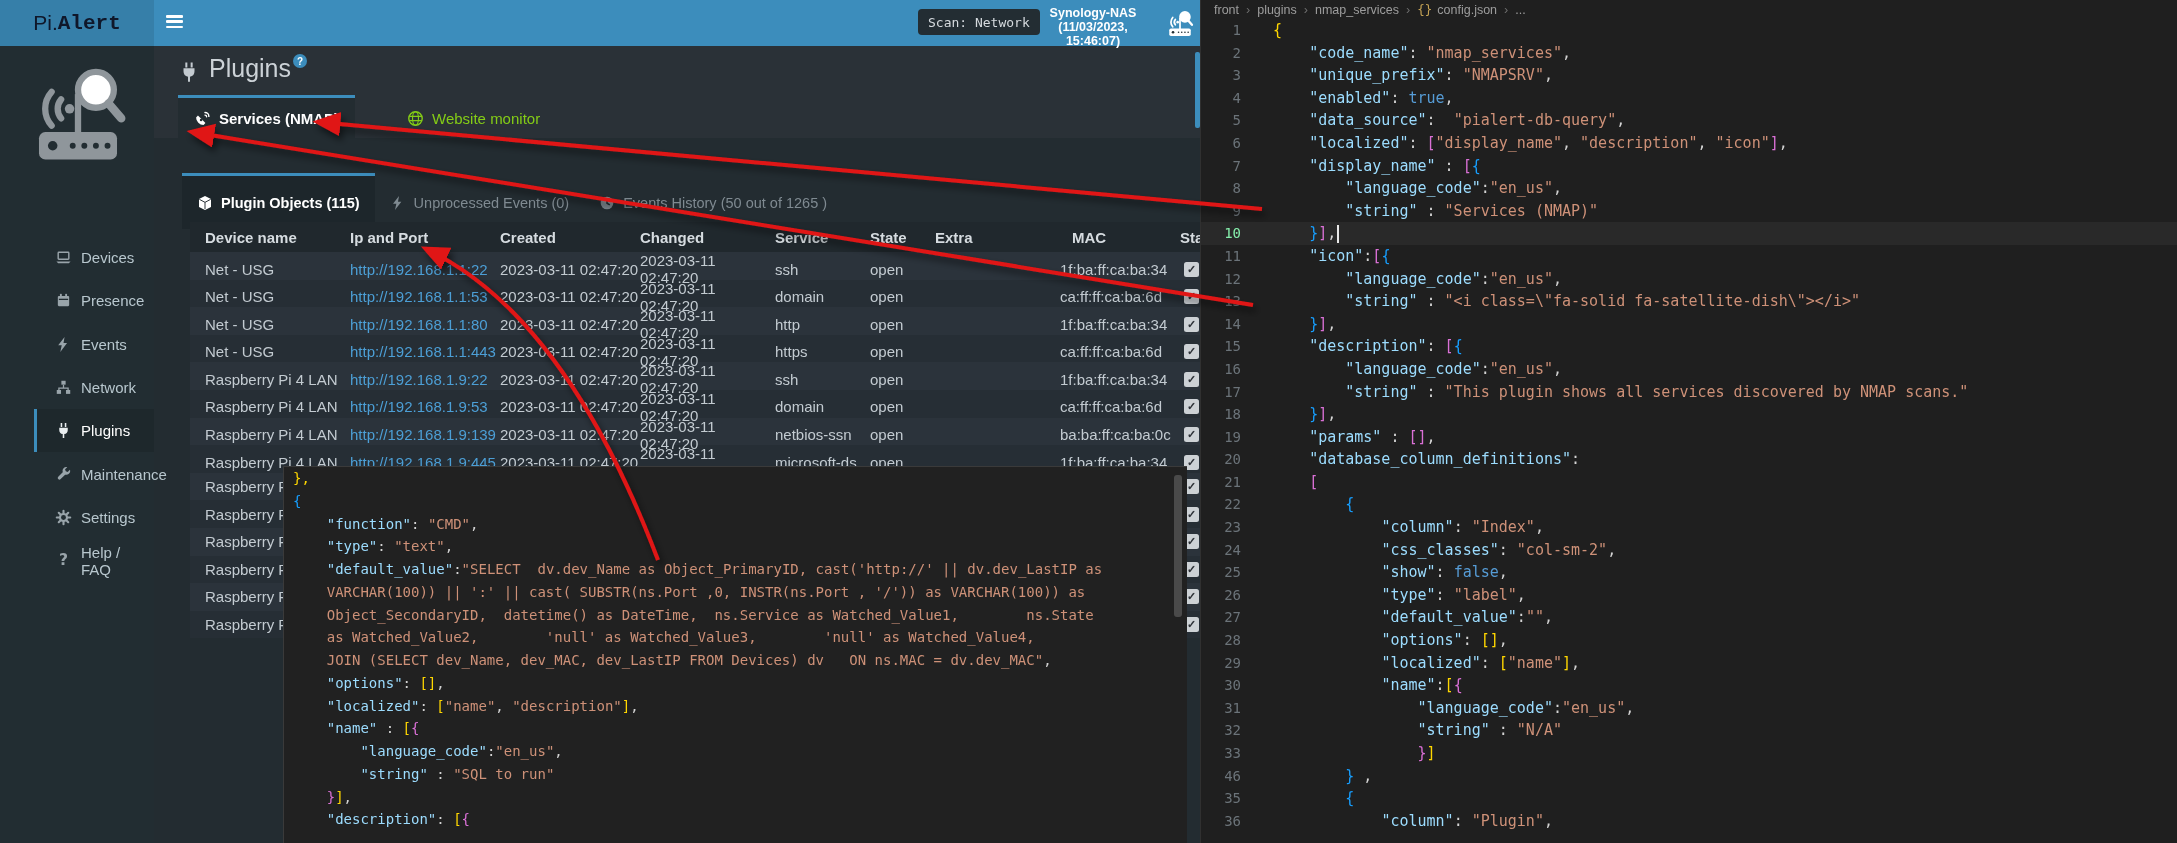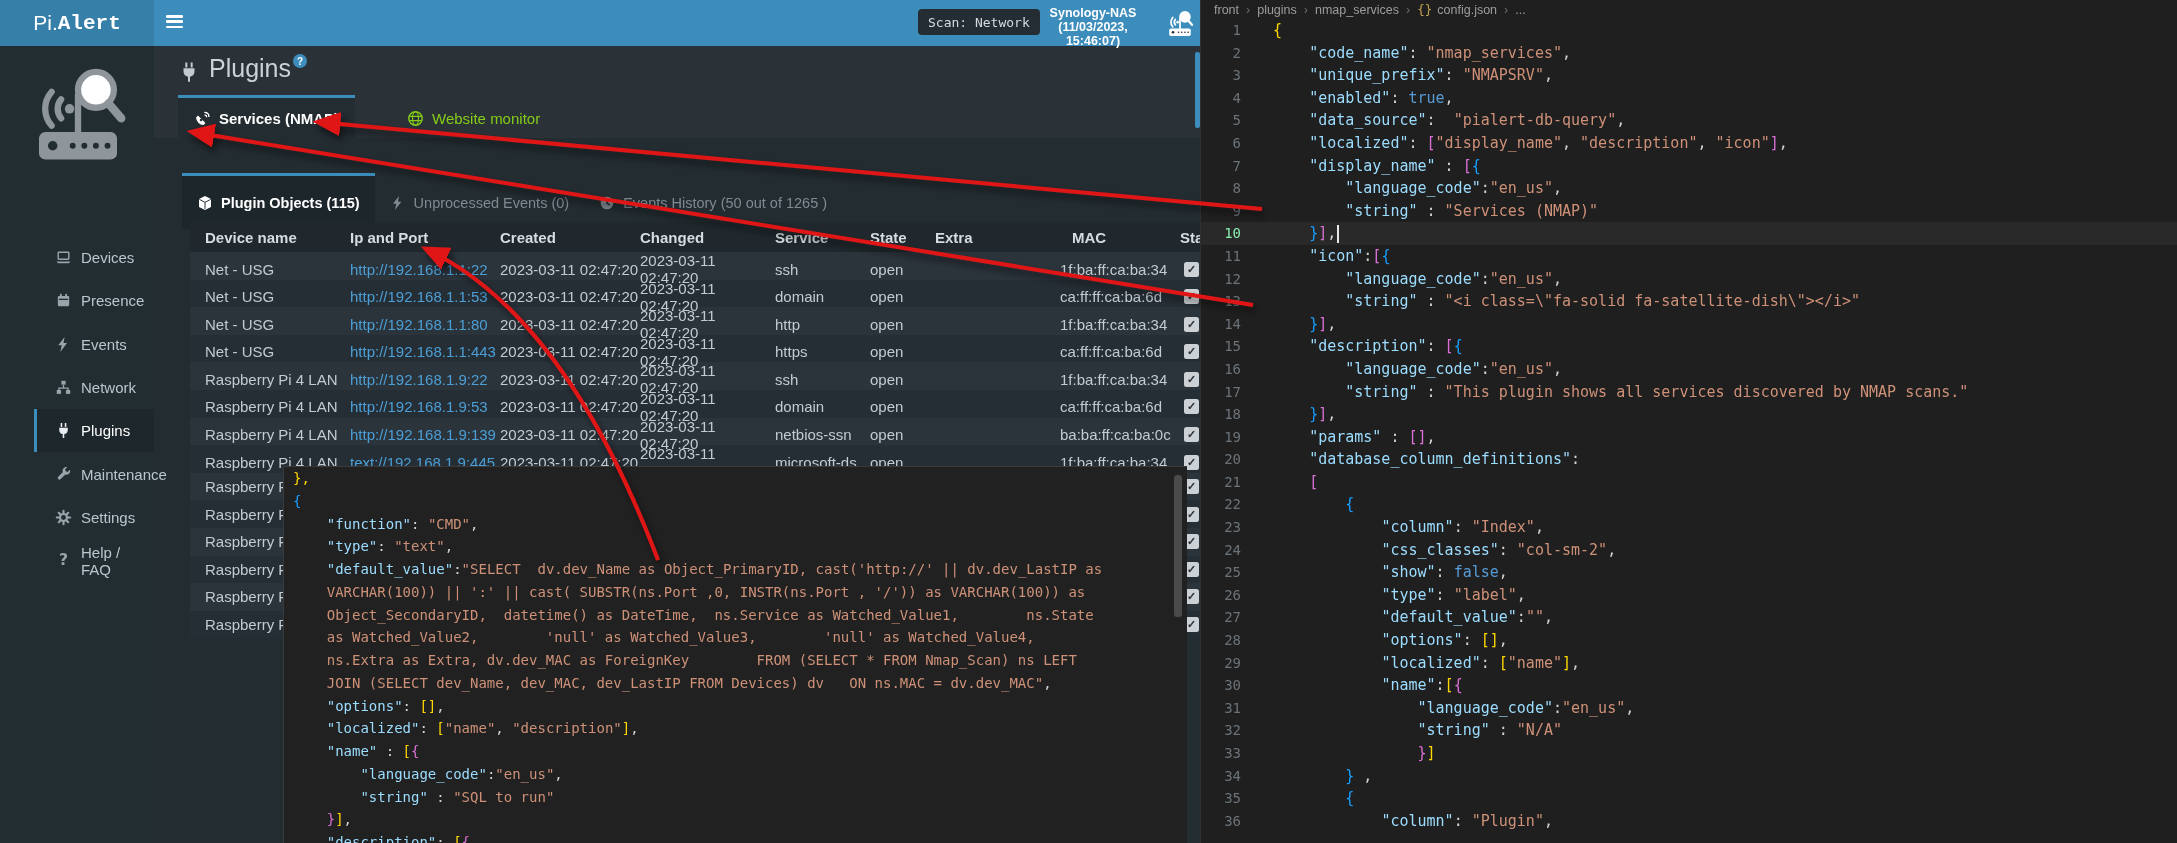--- a/index.html
+++ b/index.html
@@ -1,21 +1,21 @@
 <!DOCTYPE html>
 <html><head>
 <meta charset="utf-8">
 <style>
   html,body{margin:0;padding:0;background:#111;}
   #screen{position:relative;width:2177px;height:843px;overflow:hidden;
     font-family:"Liberation Sans",sans-serif;background:#2a3137;}
   
   .app-header{position:absolute;left:0;top:0;width:1200px;height:46px;background:#3c8dbc;z-index:2;}
   .logo-box{position:absolute;left:0;top:0;width:154px;height:46px;background:#367fa9;
-    color:#ffffff;display:flex;align-items:center;justify-content:center;font-size:21px;}
+    color:#0f172a;display:flex;align-items:center;justify-content:center;font-size:21px;}
   .logo-box b{font-weight:700;font-family:Liberation Mono, monospace;}
   .hamburger{position:absolute;left:166px;top:15px;width:17px;height:15px;cursor:pointer;}
   .hamburger span{display:block;height:2.6px;background:#fff;margin-bottom:2.8px;border-radius:1px;}
   .scan-badge{position:absolute;left:918px;top:9px;height:26px;padding:0 10px;border-radius:4px;
     background:#232d33;color:#d6dbdf;font-family:"DejaVu Sans Mono",monospace;font-size:13px;
     display:flex;align-items:center;}
   .nas-info{position:absolute;left:1032px;top:6px;width:122px;color:#fff;font-size:12.5px;
     font-weight:700;text-align:center;line-height:14px;}
   .mini-logo{position:absolute;left:1164px;top:7px;width:32px;height:32px;color:#fff;}
   
@@ -426,21 +426,21 @@
       <div class="c5">open</div>
       <div class="c6"></div>
       <div class="c7">ba:ba:ff:ca:ba:0c</div>
       <div class="c8">
               <span class="cb">✓</span>
             </div>
     </div>
 
     <div class="trow">
       <div class="c0">Raspberry Pi 4 LAN</div>
-      <div class="c1"><a>text://192.168.1.9:445</a></div>
+      <div class="c1"><a>http://192.168.1.9:445</a></div>
       <div class="c2">2023-03-11 02:47:20</div>
       <div class="c3">2023-03-11 02:47:20</div>
       <div class="c4">microsoft-ds</div>
       <div class="c5">open</div>
       <div class="c6"></div>
       <div class="c7">1f:ba:ff:ca:ba:34</div>
       <div class="c8">
               <span class="cb">✓</span>
             </div>
     </div>
@@ -535,21 +535,20 @@
   <div class="code-overlay">
     <div class="codewrap">
         <div class="ovline"><span class="t-y">},</span></div>
         <div class="ovline"><span class="t-u">{</span></div>
         <div class="ovline"><span class="t-d">    </span><span class="t-k">"function"</span><span class="t-d">: </span><span class="t-s">"CMD"</span><span class="t-d">,</span></div>
         <div class="ovline"><span class="t-d">    </span><span class="t-k">"type"</span><span class="t-d">: </span><span class="t-s">"text"</span><span class="t-d">,</span></div>
         <div class="ovline"><span class="t-d">    </span><span class="t-k">"default_value"</span><span class="t-d">:</span><span class="t-s">"SELECT  dv.dev_Name as Object_PrimaryID, cast('http://' || dv.dev_LastIP as</span></div>
         <div class="ovline"><span class="t-d">    </span><span class="t-s">VARCHAR(100)) || ':' || cast( SUBSTR(ns.Port ,0, INSTR(ns.Port , '/')) as VARCHAR(100)) as</span></div>
         <div class="ovline"><span class="t-d">    </span><span class="t-s">Object_SecondaryID,  datetime() as DateTime,  ns.Service as Watched_Value1,        ns.State</span></div>
         <div class="ovline"><span class="t-d">    </span><span class="t-s">as Watched_Value2,        'null' as Watched_Value3,        'null' as Watched_Value4,</span></div>
-        <div class="ovline"><span class="t-d">    </span><span class="t-s">ns.Extra as Extra, dv.dev_MAC as ForeignKey        FROM (SELECT * FROM Nmap_Scan) ns LEFT</span></div>
         <div class="ovline"><span class="t-d">    </span><span class="t-s">JOIN (SELECT dev_Name, dev_MAC, dev_LastIP FROM Devices) dv   ON ns.MAC = dv.dev_MAC"</span><span class="t-d">,</span></div>
         <div class="ovline"><span class="t-d">    </span><span class="t-k">"options"</span><span class="t-d">: </span><span class="t-y">[]</span><span class="t-d">,</span></div>
         <div class="ovline"><span class="t-d">    </span><span class="t-k">"localized"</span><span class="t-d">: </span><span class="t-y">[</span><span class="t-s">"name"</span><span class="t-d">, </span><span class="t-s">"description"</span><span class="t-y">]</span><span class="t-d">,</span></div>
         <div class="ovline"><span class="t-d">    </span><span class="t-k">"name"</span><span class="t-d"> : </span><span class="t-y">[</span><span class="t-p">{</span></div>
         <div class="ovline"><span class="t-d">        </span><span class="t-k">"language_code"</span><span class="t-d">:</span><span class="t-s">"en_us"</span><span class="t-d">,</span></div>
         <div class="ovline"><span class="t-d">        </span><span class="t-k">"string"</span><span class="t-d"> : </span><span class="t-s">"SQL to run"</span></div>
         <div class="ovline"><span class="t-d">    </span><span class="t-p">}</span><span class="t-y">]</span><span class="t-d">,</span></div>
         <div class="ovline"><span class="t-d">    </span><span class="t-k">"description"</span><span class="t-d">: </span><span class="t-y">[</span><span class="t-p">{</span></div>
       </div>
     <div class="ov-scroll"></div>
@@ -596,21 +595,21 @@
         <div class="eline"><span class="lnum">24</span><span class="lcode"><span class="t-d">            </span><span class="t-k">"css_classes"</span><span class="t-d">: </span><span class="t-s">"col-sm-2"</span><span class="t-d">,</span></span></div>
         <div class="eline"><span class="lnum">25</span><span class="lcode"><span class="t-d">            </span><span class="t-k">"show"</span><span class="t-d">: </span><span class="t-b">false</span><span class="t-d">,</span></span></div>
         <div class="eline"><span class="lnum">26</span><span class="lcode"><span class="t-d">            </span><span class="t-k">"type"</span><span class="t-d">: </span><span class="t-s">"label"</span><span class="t-d">,</span></span></div>
         <div class="eline"><span class="lnum">27</span><span class="lcode"><span class="t-d">            </span><span class="t-k">"default_value"</span><span class="t-d">:</span><span class="t-s">""</span><span class="t-d">,</span></span></div>
         <div class="eline"><span class="lnum">28</span><span class="lcode"><span class="t-d">            </span><span class="t-k">"options"</span><span class="t-d">: </span><span class="t-y">[]</span><span class="t-d">,</span></span></div>
         <div class="eline"><span class="lnum">29</span><span class="lcode"><span class="t-d">            </span><span class="t-k">"localized"</span><span class="t-d">: </span><span class="t-y">[</span><span class="t-s">"name"</span><span class="t-y">]</span><span class="t-d">,</span></span></div>
         <div class="eline"><span class="lnum">30</span><span class="lcode"><span class="t-d">            </span><span class="t-k">"name"</span><span class="t-d">:</span><span class="t-y">[</span><span class="t-p">{</span></span></div>
         <div class="eline"><span class="lnum">31</span><span class="lcode"><span class="t-d">                </span><span class="t-k">"language_code"</span><span class="t-d">:</span><span class="t-s">"en_us"</span><span class="t-d">,</span></span></div>
         <div class="eline"><span class="lnum">32</span><span class="lcode"><span class="t-d">                </span><span class="t-k">"string"</span><span class="t-d"> : </span><span class="t-s">"N/A"</span></span></div>
         <div class="eline"><span class="lnum">33</span><span class="lcode"><span class="t-d">                </span><span class="t-p">}</span><span class="t-y">]</span></span></div>
-        <div class="eline"><span class="lnum">34</span><span class="lcode"><span class="t-d">        </span><span class="t-u">}</span><span class="t-d"> ,</span></span></div>
+        <div class="eline"><span class="lnum">46</span><span class="lcode"><span class="t-d">        </span><span class="t-u">}</span><span class="t-d"> ,</span></span></div>
         <div class="eline"><span class="lnum">35</span><span class="lcode"><span class="t-d">        </span><span class="t-u">{</span></span></div>
         <div class="eline"><span class="lnum">36</span><span class="lcode"><span class="t-d">            </span><span class="t-k">"column"</span><span class="t-d">: </span><span class="t-s">"Plugin"</span><span class="t-d">,</span></span></div>
       </div>
   </div>
 
   <svg class="arrows" xmlns="http://www.w3.org/2000/svg">
     <defs>
       <marker id="ah" markerWidth="8" markerHeight="7" refX="5.6" refY="3" orient="auto" markerUnits="strokeWidth">
         <path d="M0 0 L7 3 L0 6 z" fill="#e01616"></path>
       </marker>

